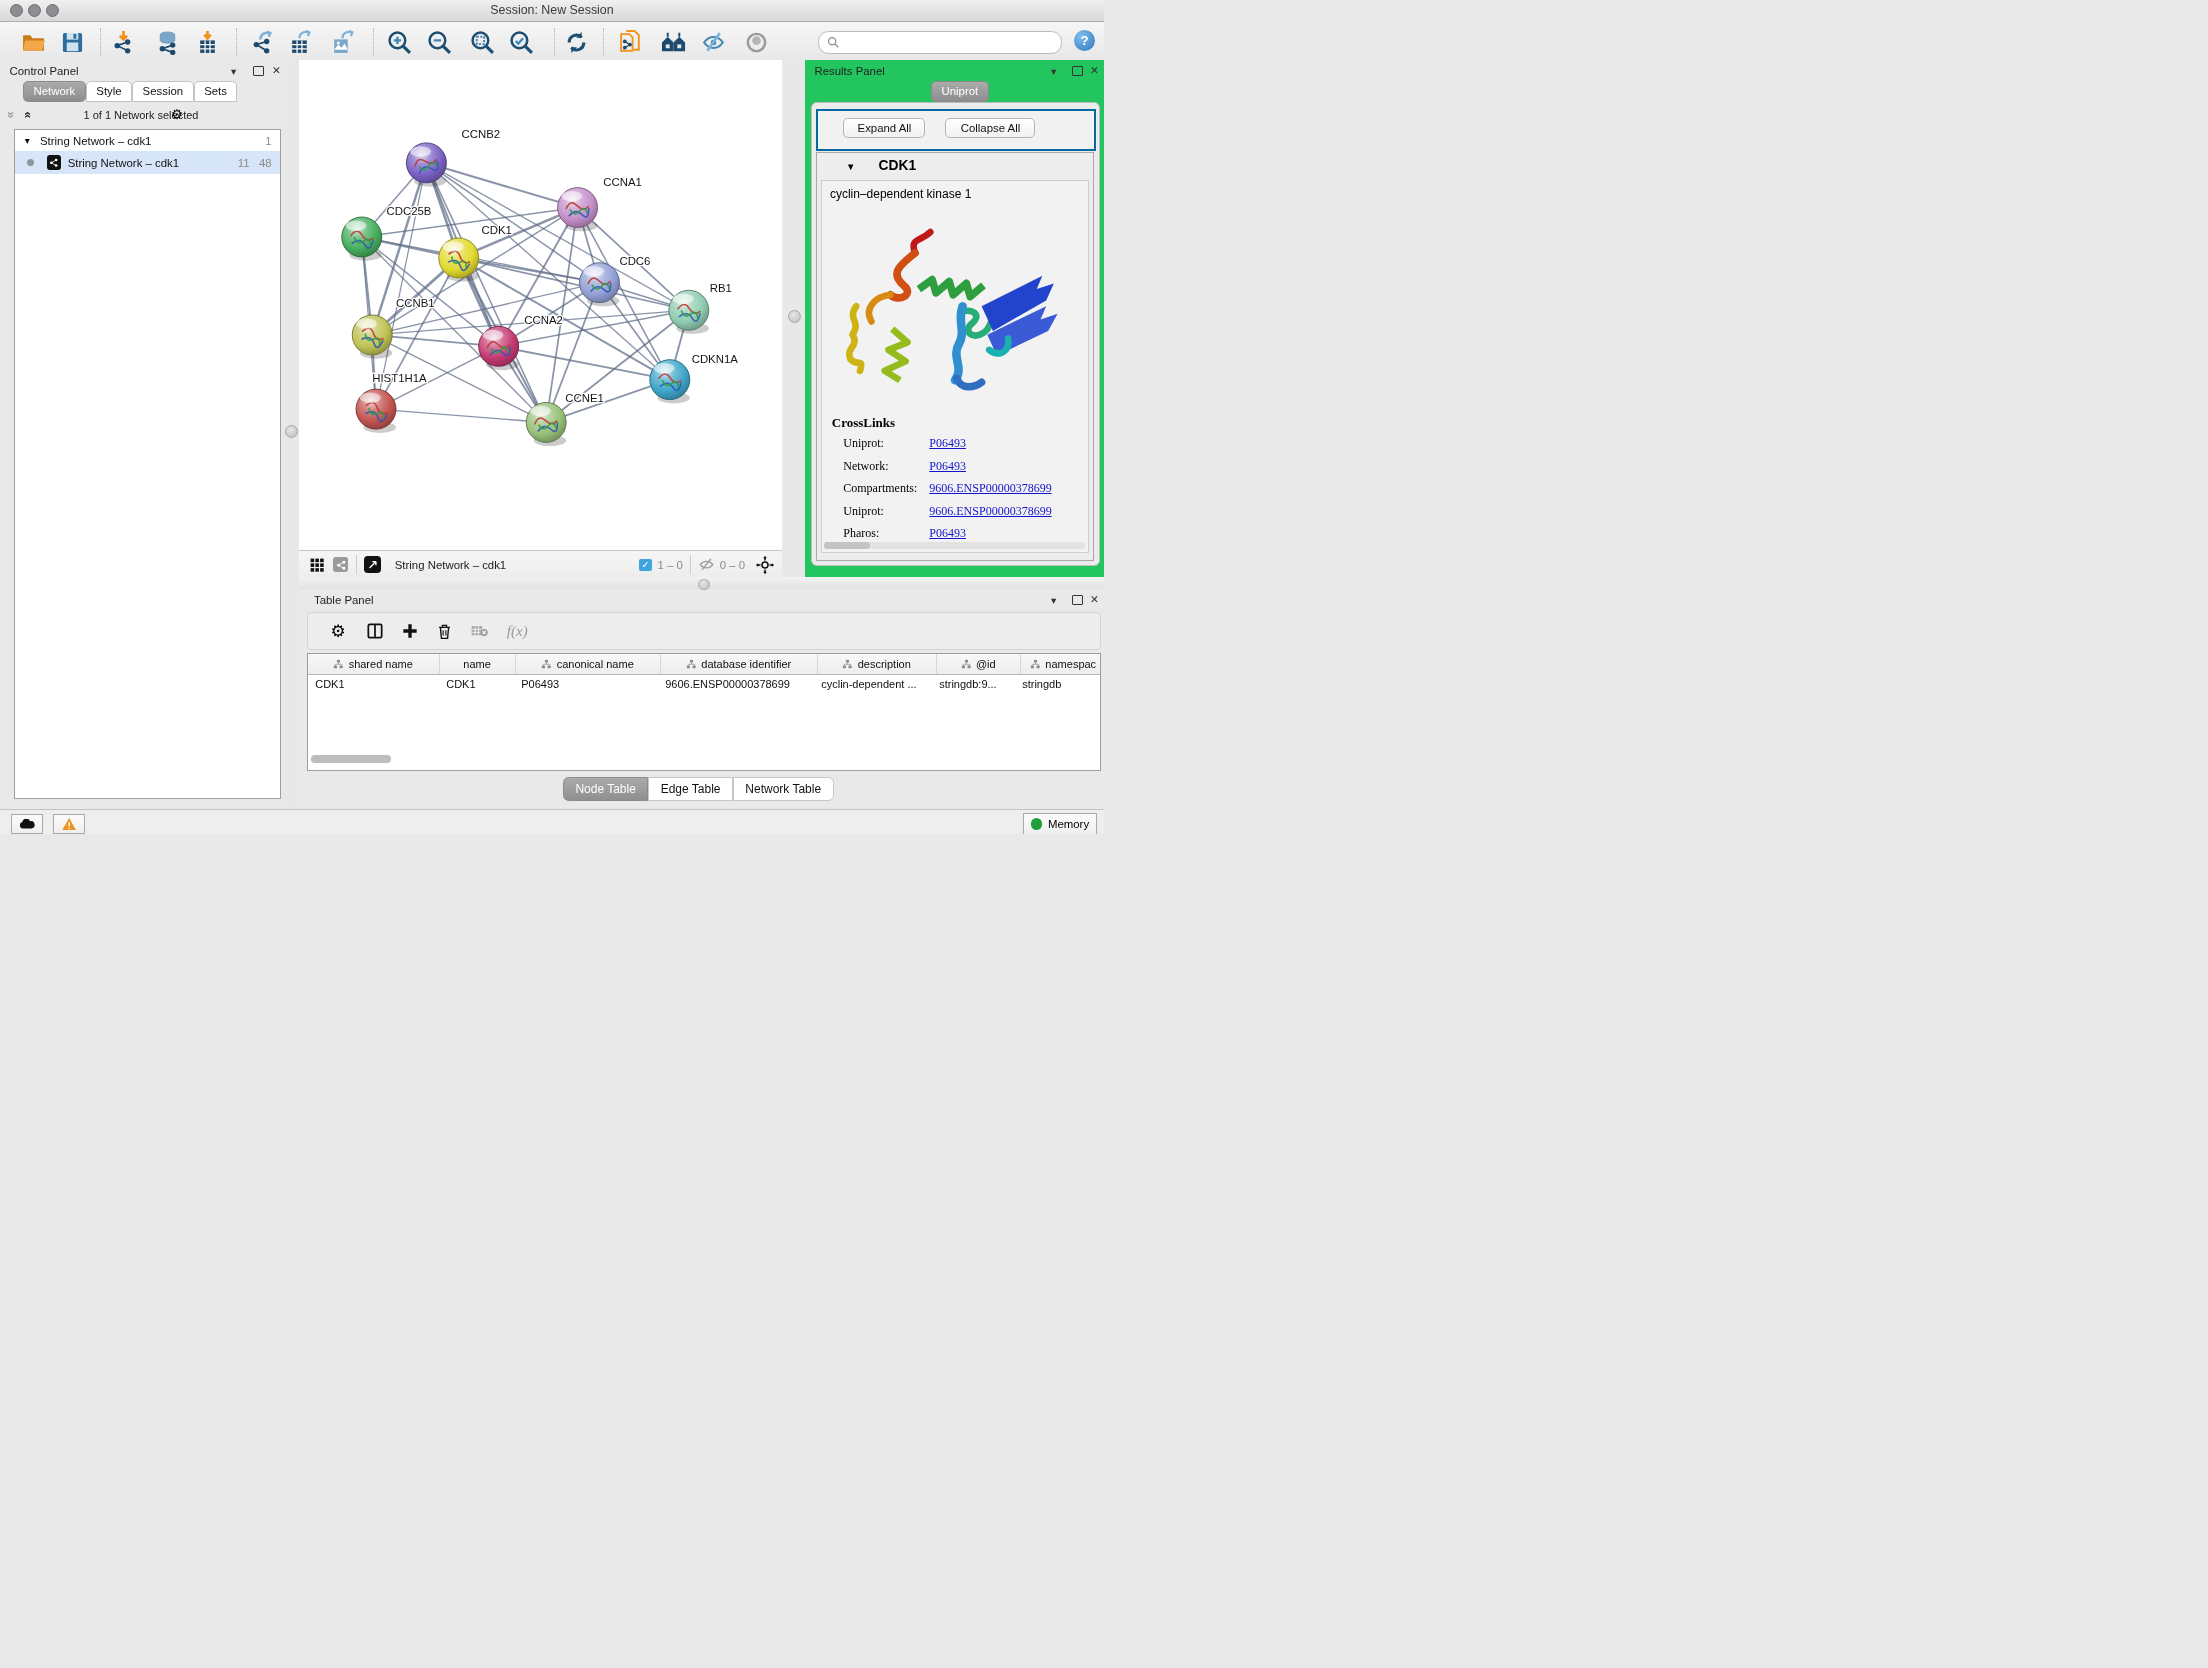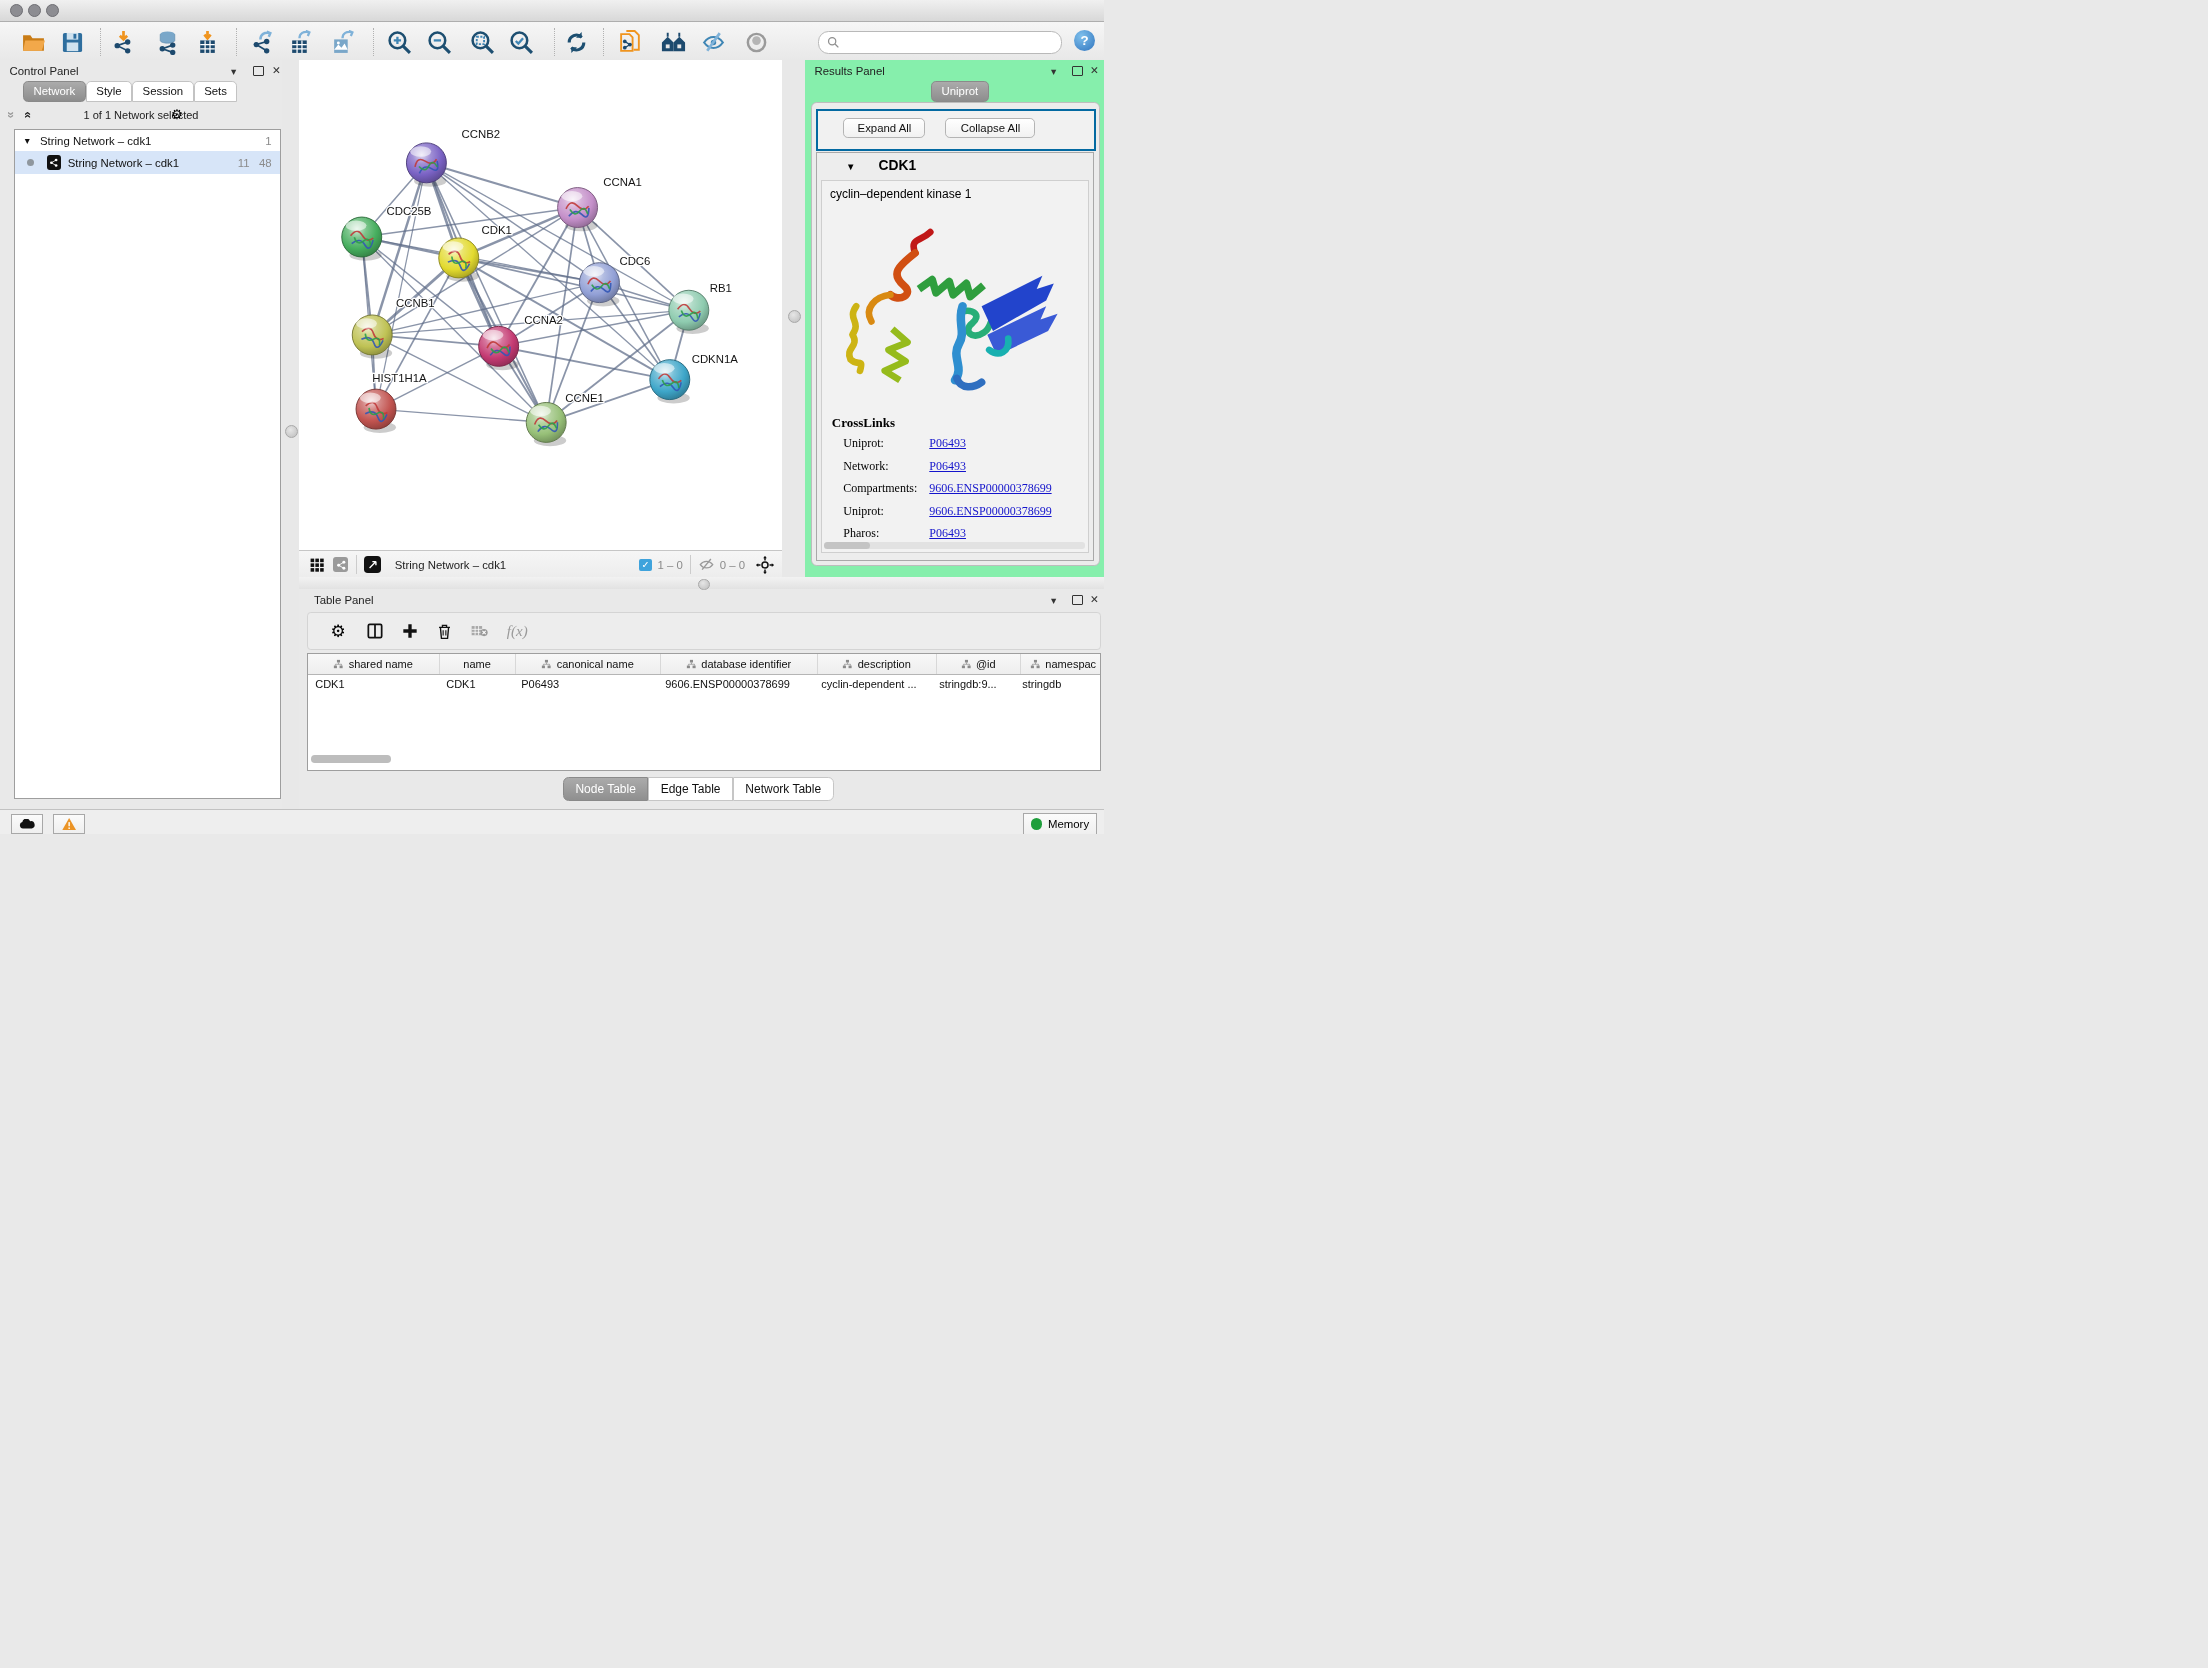--- a/index.html
+++ b/index.html
@@ -71,20 +71,21 @@
   svg{display:block;}
   text{font-family:"Liberation Sans","DejaVu Sans",sans-serif;}
 </style>
 </head>
 <body>
 
 <div class="abs titlebar">
   <div class="abs tlight" style="left:9.5px"></div>
   <div class="abs tlight" style="left:27.6px"></div>
   <div class="abs tlight" style="left:46px"></div>
+  <div class="abs wtitle">Session: New Session</div>
 </div>
 
 <div class="abs toolbar">
   <div class="abs tbi" style="left:20px">
     <svg width="25" height="25" viewBox="0 0 24 24">
       <path d="M2 5h7l2 3h11v12H2z" fill="#c97c16"></path>
         <path d="M4 10h19l-3 10H2z" fill="#f2a84a"></path>
     </svg>
     </div>
   <div class="abs tbi" style="left:59px">
@@ -553,21 +554,21 @@
 </div>
 
 <div class="abs vsplit" style="left:782px;top:60px;width:23px;height:517px">
   <div class="abs handle" style="left:5.7px;top:250px;width:11.4px;height:11.4px"></div>
 </div>
 
 <div class="abs vsplit" style="left:299px;top:577px;width:806px;height:12.4px;background:linear-gradient(#f2f2f2,#e2e2e2)">
   <div class="abs handle" style="left:399px;top:1.9px;width:9.5px;height:9.5px"></div>
 </div>
 
-<div class="abs" style="left:805px;top:60px;width:300px;height:517px;background:#86efac">
+<div class="abs" style="left:805px;top:60px;width:300px;height:517px;background:#22c55e">
   <div class="abs phead" style="left:9.5px;top:4.8px">Results Panel</div>
   <div class="abs pctl" style="left:246px;top:4.8px">▾</div>
   <div class="abs floatbox" style="left:267px;top:5.7px"></div>
   <div class="abs pctl" style="left:285px;top:3.8px;font-weight:bold">✕</div>
   <span class="abs tab sel" style="left:126px;top:21px">Uniprot</span>
   <div class="abs rbox" style="left:5.7px;top:42px;width:287px;height:462px">
     <div class="abs rsub" style="left:4.8px;top:5.7px;width:276px;height:38px">
       <span class="abs btn" style="left:25px;top:7.6px;width:80px;padding:2.9px 0">Expand All</span>
       <span class="abs btn" style="left:127px;top:7.6px;width:88px;padding:2.9px 0">Collapse All</span>
     </div>

